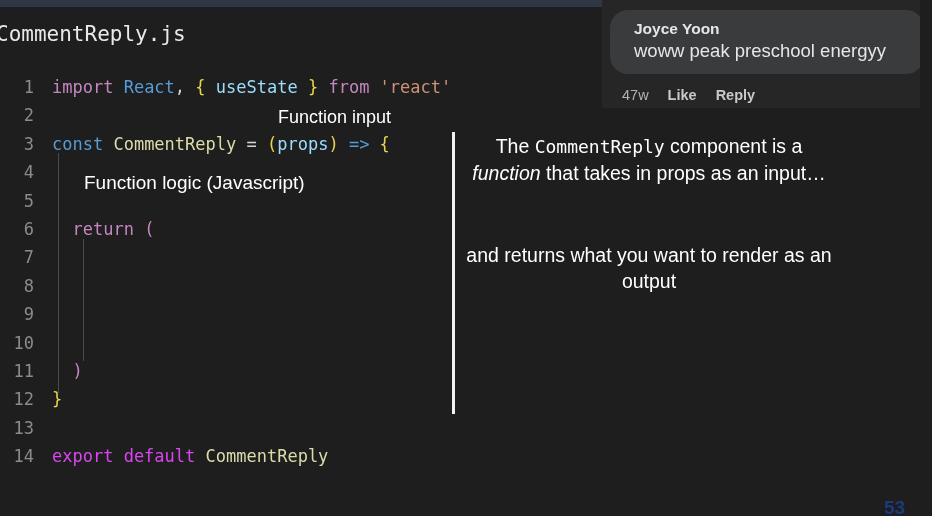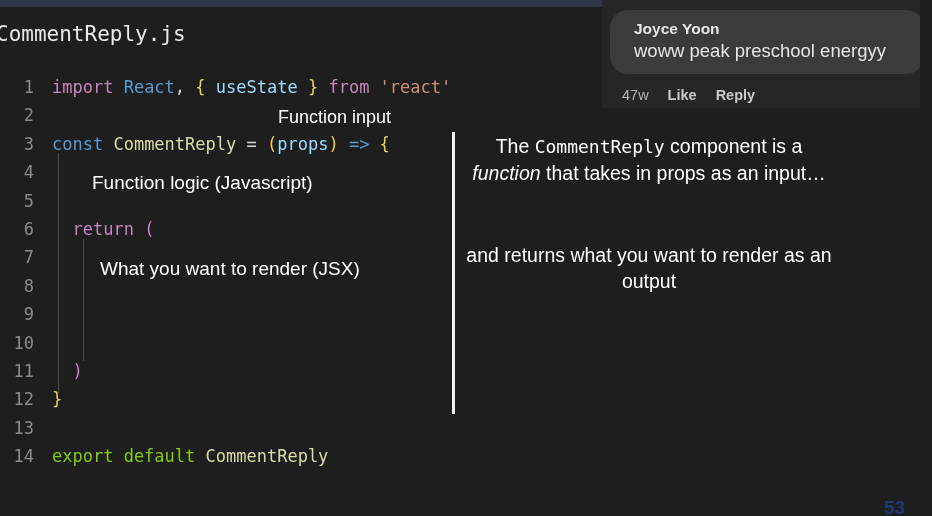--- a/index.html
+++ b/index.html
@@ -223,29 +223,28 @@
         <div class="code-line">
           <div class="lineno">12</div>
           <div class="code"><span style="color: rgb(232, 212, 77);">}</span></div>
         </div>
         <div class="code-line">
           <div class="lineno">13</div>
           <div class="code"></div>
         </div>
         <div class="code-line">
           <div class="lineno">14</div>
-          <div class="code"><span style="color: #84cc16;">export default </span><span style="color: rgb(220, 220, 170);">CommentReply</span></div>
+          <div class="code"><span style="color: #d946ef;">export default </span><span style="color: rgb(220, 220, 170);">CommentReply</span></div>
         </div>
       </div>
 
     <div class="inline-note" style="left:278px; top:100px; font-size:18px;">Function input</div>
 
-    <div class="inline-note" style="left:92px; top:165px; font-size:19px;text-align:center;">Function logic (Javascript)</div>
-
-    <div class="inline-note" style="left:100px; top:251px; font-size:19px;">What you want to render (JSX)</div>
+    <div class="inline-note" style="left:84px; top:165px; font-size:19px;text-align:center;">Function logic (Javascript)</div>
+
 
     <div class="divider"></div>
 
     <div class="explain" style="top:126px;">
       <p>
         <span>The </span><span class="mono">CommentReply</span><span> component is a </span><span class="ital">function</span><span> that takes in props as an input…</span>
       </p>
     </div>
 
     <div class="explain" style="top:235px;">

